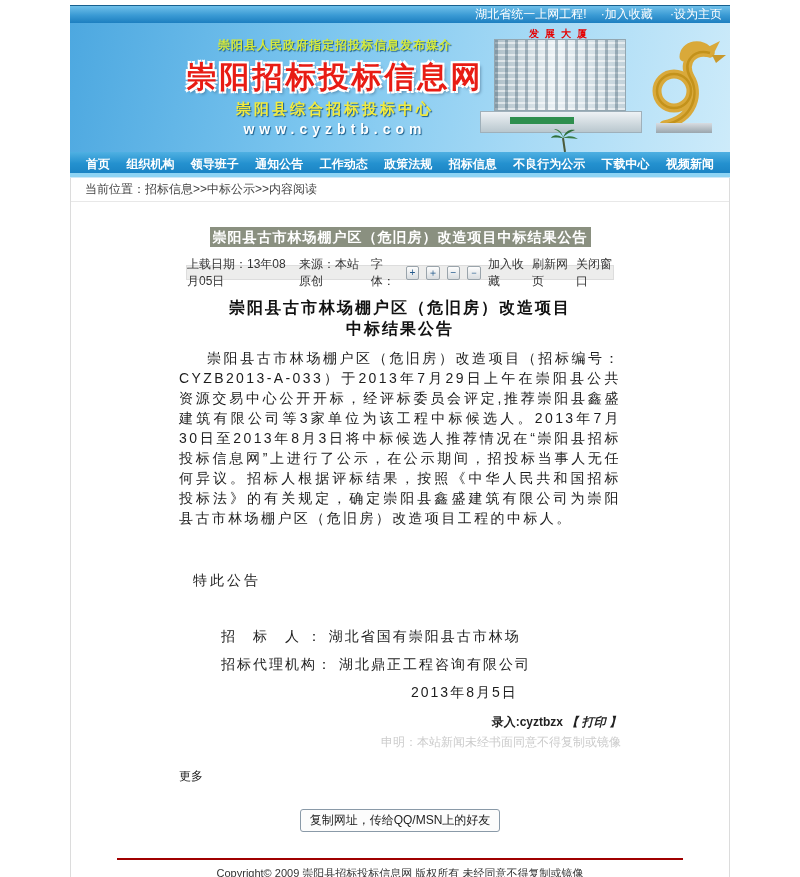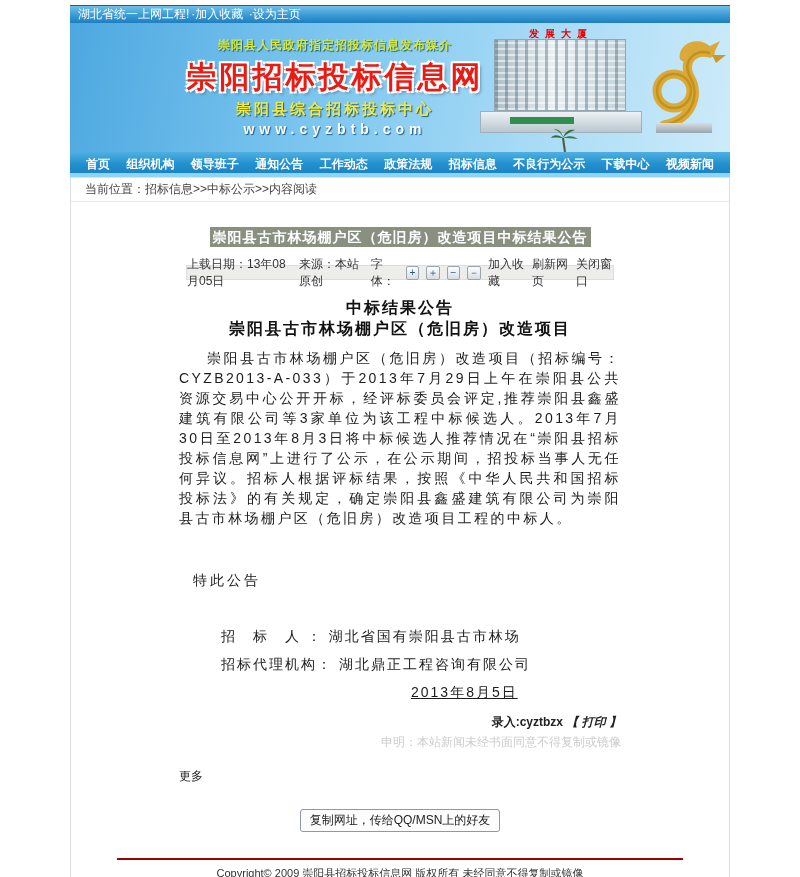--- a/index.html
+++ b/index.html
@@ -3,22 +3,22 @@
 <meta charset="utf-8">
 <style>
   * { margin:0; padding:0; box-sizing:border-box; }
   body { background:#fff; font-family:"Liberation Sans","DejaVu Sans",sans-serif; width:800px; height:877px; overflow:hidden; }
   .page { width:660px; margin:0 auto; }
 
   
   .topbar { margin-top:5px; height:18px; line-height:17px; padding:0 8px;
     background:linear-gradient(180deg,#6fc0ea 0%,#3a9ad4 55%,#1d7fc0 100%);
     border-top:1px solid #17608f; color:#fff; font-size:12px;
-    display:flex; justify-content:flex-start; align-items:center; }
-  .topbar-links a { color:#fff; text-decoration:none; margin-left:2px; font-size:12px; cursor:pointer; }
+    display:flex; justify-content:flex-end; align-items:center; }
+  .topbar-links a { color:#fff; text-decoration:none; margin-left:14px; font-size:12px; cursor:pointer; }
 
   
   .banner { position:relative; height:129px; overflow:hidden;
     background:linear-gradient(100deg,#4da8e0 0%,#7cc6ef 38%,#a5d9f5 68%,#cdebfa 100%); }
   .banner-text { position:absolute; left:55px; top:14px; width:420px; text-align:center; }
   .banner-tagline { color:#d6ea3c; font-weight:bold; font-size:12px; letter-spacing:1px; text-shadow:1px 1px 1px #1a5c8a; }
   .banner-sitename { margin-top:3px; color:#e81c14; font-weight:bold; font-size:30px; letter-spacing:3px;
     text-shadow:-2px -2px 0 #fff,2px -2px 0 #fff,-2px 2px 0 #fff,2px 2px 0 #fff,3px 3px 3px rgba(30,60,90,.45); }
   .banner-subtitle { margin-top:2px; color:#f2ea3e; font-weight:bold; font-size:15px; letter-spacing:3px; text-shadow:1px 1px 1px #1a5c8a; }
   .banner-url { margin-top:2px; color:#fff; font-weight:bold; font-size:14px; letter-spacing:5px; text-shadow:1px 1px 1px #1a5c8a; }
@@ -58,21 +58,21 @@
   .font-icon { display:inline-block; width:17px; height:14px; line-height:12px; text-align:center; font-size:10px; color:#235a8c;
     border:1px solid #9aa4ab; background:linear-gradient(#fdfdfd,#d9dde0); border-radius:2px; cursor:pointer; }
 
   .article-title { margin-top:17px; text-align:center; font-size:16px; line-height:21px; color:#111; font-weight:bold; letter-spacing:2px; }
 
   .body-text { margin-top:9px; font-size:14px; line-height:20px; letter-spacing:2.4px; color:#1c1c1c; text-align:justify; text-indent:2em; }
 
   .notice { margin-top:44px; font-size:14px; letter-spacing:3px; color:#1c1c1c; padding-left:14px; }
 
   .sign-block { margin-top:32px; padding-left:42px; font-size:14px; letter-spacing:2px; color:#1c1c1c; line-height:28px; }
-  .sign-date { padding-left:190px;text-decoration:underline; }
+  .sign-date { padding-left:190px; }
 
   .entry-line { margin-top:8px; text-align:right; font-size:12px; font-weight:bold; color:#222; }
   .entry-line a { color:#222; text-decoration:none; cursor:pointer;font-style:italic; }
   .disclaimer { margin-top:3px; text-align:right; font-size:12px; color:#ccc; }
 
   .more-row { margin-top:17px; font-size:12px; }
   .more-row a { color:#222; text-decoration:none; cursor:pointer; }
 
   .share-row { margin-top:24px; text-align:center; }
   .share-row button { font-size:12px; color:#222; background:#fcfcfc; border:1px solid #8a9aa8; border-radius:3px; padding:2px 9px; cursor:pointer; font-family:inherit; }
@@ -166,22 +166,22 @@
         <span class="font-icon">+</span>
         <span class="font-icon">＋</span>
         <span class="font-icon">−</span>
         <span class="font-icon">－</span>
         <a>加入收藏</a>
         <a>刷新网页</a>
         <a>关闭窗口</a>
       </div>
 
       <div class="article-title">
+        <div>崇阳县古市林场棚户区（危旧房）改造项目</div>
         <div>中标结果公告</div>
-        <div>崇阳县古市林场棚户区（危旧房）改造项目</div>
       </div>
 
       <p class="body-text">崇阳县古市林场棚户区（危旧房）改造项目（招标编号：CYZB2013-A-033）于2013年7月29日上午在崇阳县公共资源交易中心公开开标，经评标委员会评定,推荐崇阳县鑫盛建筑有限公司等3家单位为该工程中标候选人。2013年7月30日至2013年8月3日将中标候选人推荐情况在“崇阳县招标投标信息网”上进行了公示，在公示期间，招投标当事人无任何异议。招标人根据评标结果，按照《中华人民共和国招标投标法》的有关规定，确定崇阳县鑫盛建筑有限公司为崇阳县古市林场棚户区（危旧房）改造项目工程的中标人。</p>
 
       <div class="notice">特此公告</div>
 
       <div class="sign-block">
         <div>招　标　人 ： 湖北省国有崇阳县古市林场</div>
         <div>招标代理机构： 湖北鼎正工程咨询有限公司</div>
         <div class="sign-date">2013年8月5日</div>

